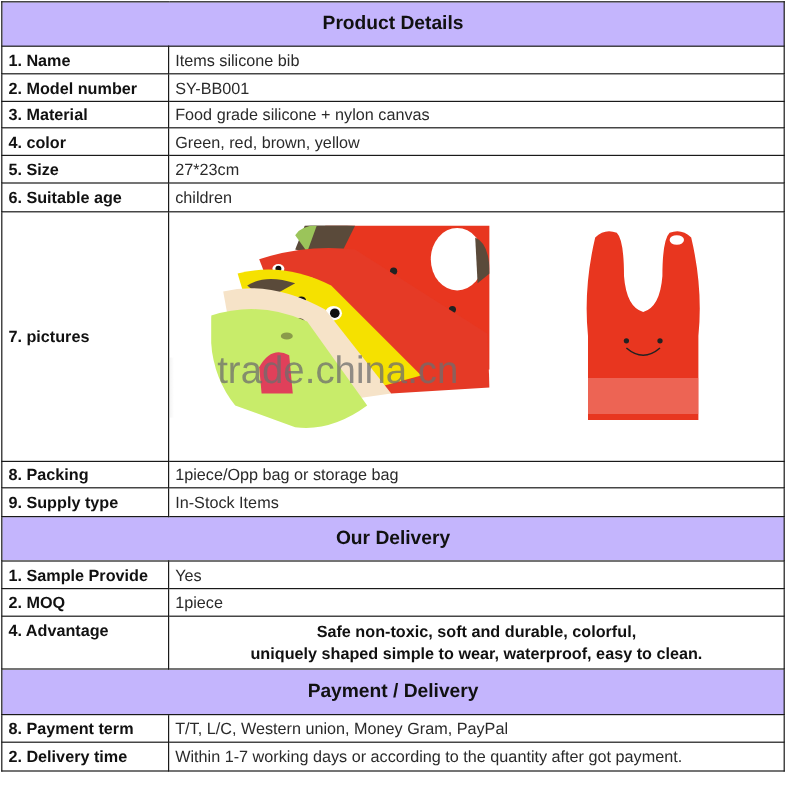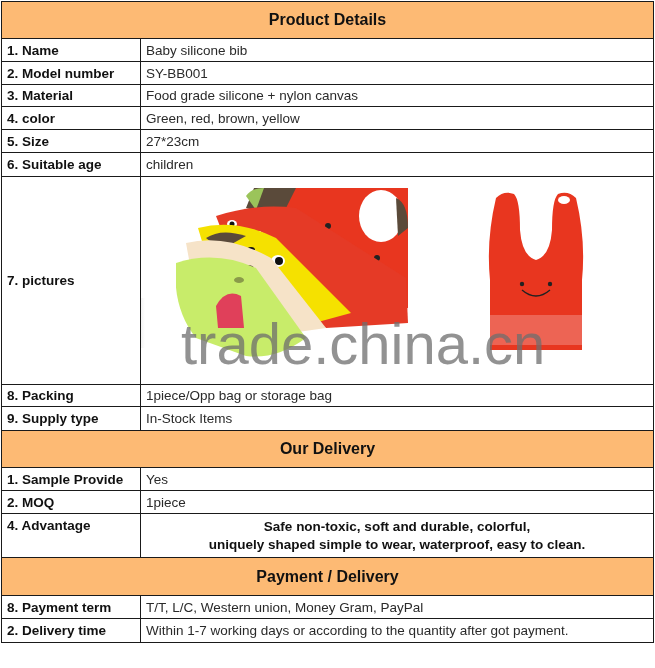--- a/index.html
+++ b/index.html
@@ -18,34 +18,34 @@
       padding: 0 5px;
       white-space: nowrap;
       overflow: hidden;
     }
     col.c1 { width: 139px; }
     col.c2 { width: 513px; }
     td.label { font-weight: bold; color: #111; }
     td.value { color: #2a2a2a; }
     td.value.bold { font-weight: bold; color: #111; white-space: normal; line-height: 18px; text-align: center; }
     tr.section td {
-      background: #fdba74;
+      background: #c4b5fd;
       text-align: center;
       font-weight: bold;
       font-size: 16px;
       color: #111;
     }
     .pic-cell { position: relative; padding: 0 !important; }
     .pic-wrap { position: relative; width: 100%; height: 206px; overflow: hidden; }
     .bib-stack { position: absolute; left: 35px; top: 10px; width: 232px; height: 170px; }
     .bib-single { position: absolute; left: 345px; top: 12px; width: 100px; height: 160px; }
     .watermark {
       position: absolute; left: 40px; top: 112px;
-      font-size: 58px; color: rgba(110,110,110,0.75);
-      letter-spacing: 0px; font-family: "Liberation Sans", sans-serif; margin-top: 20px;
+      font-size: 32px; color: rgba(110,110,110,0.75);
+      letter-spacing: 0px; font-family: "Liberation Sans", sans-serif;
     }
     .blur-left {
       position: absolute; left: -6px; top: 120px; width: 10px; height: 50px;
       background: linear-gradient(to right, #ccc, rgba(255,255,255,0));
       opacity: .6;
     }
   </style>
 </head>
 <body>
 
@@ -55,21 +55,21 @@
       <col class="c2">
     </colgroup>
 
   <tbody>
       <tr class="section" style="height:37px">
     <td colspan="2">Product Details</td>
   </tr>
 
   <tr style="height:23px">
     <td class="label">1. Name</td>
-    <td class="value">Baby silicone bib</td>
+    <td class="value">Items silicone bib</td>
   </tr>
   <tr style="height:23px">
     <td class="label">2. Model number</td>
     <td class="value">SY-BB001</td>
   </tr>
   <tr style="height:22px">
     <td class="label">3. Material</td>
     <td class="value">Food grade silicone + nylon canvas</td>
   </tr>
   <tr style="height:23px">

